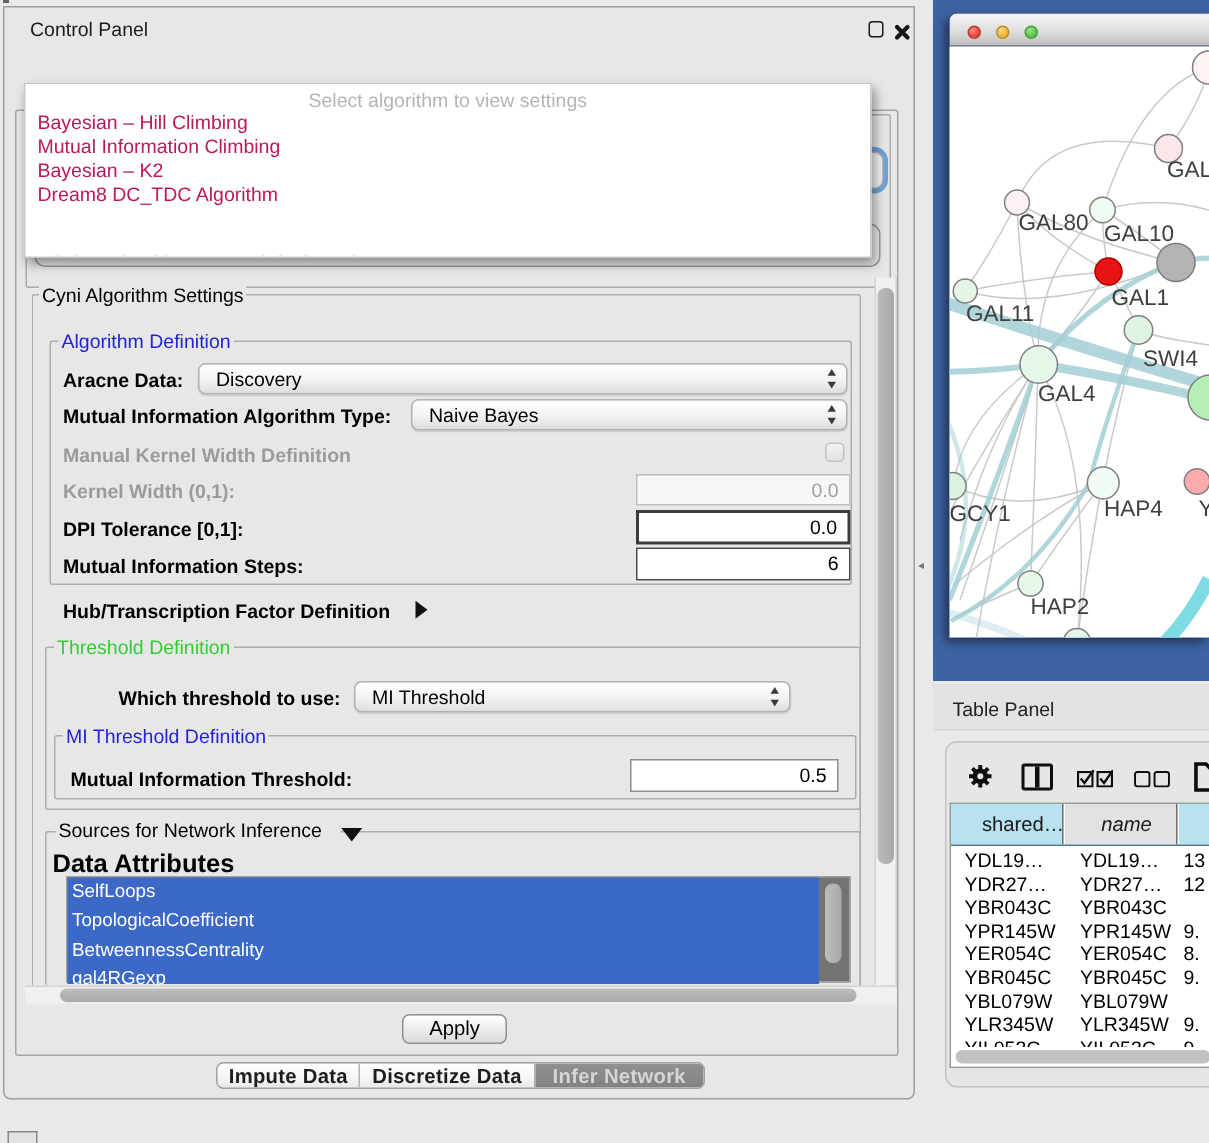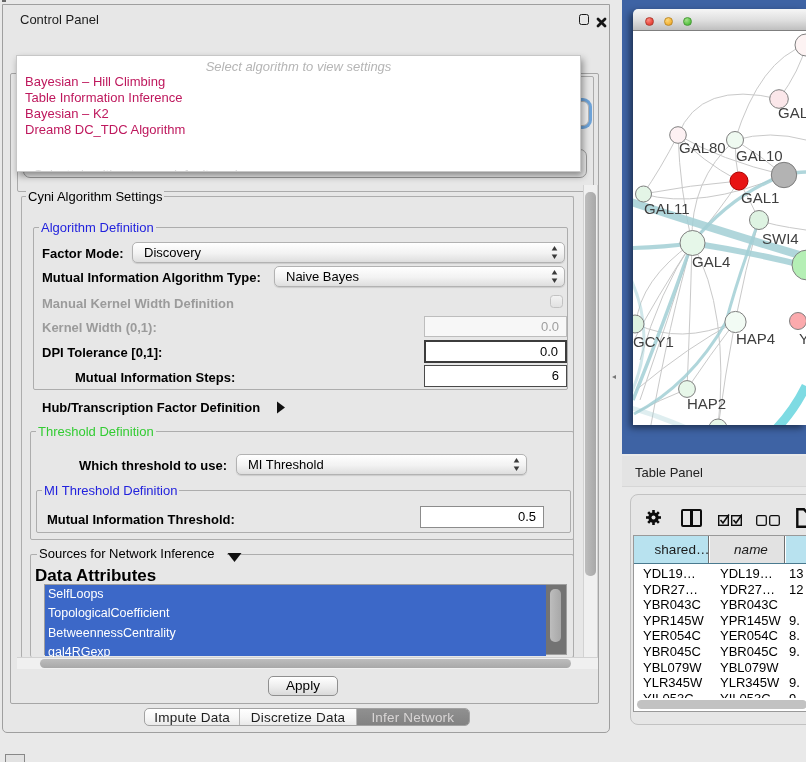--- a/index.html
+++ b/index.html
@@ -16,38 +16,38 @@
   #btnclose { left:596px; top:14px; }
 
   
   .seg { display:flex; height:21px; border:1px solid #a2a2a2; border-radius:5px;
     background:linear-gradient(#ffffff,#f6f6f6 55%,#e9e9e9); overflow:hidden; }
   .seg .s { display:flex; align-items:center; justify-content:center;
     font-size:13.5px; letter-spacing:0.4px; color:#1d1d1d; border-right:1px solid #b4b4b4; white-space:nowrap; }
   .seg .s:last-child { border-right:none; }
   .seg .sel { background:linear-gradient(#959595,#828282); color:#e7e5e5; }
   #bottabs .sel { background:linear-gradient(#909090,#828282); color:#d8d5d5; }
-  #bottabs .s { font-weight:normal; letter-spacing:0.2px; }
+  #bottabs .s { font-weight:bold; letter-spacing:0.2px; }
   #toptabs { left:90px; top:36px; width:430px; }
 
   
   #mainpanel { left:10px; top:73px; width:589px; height:631px; background:#e7e7e7;
     border:1px solid #a6a6a6; border-radius:2px; }
 
   
   #hidgroup { left:6px; top:2px; width:577px; height:116px; border:1px solid #ababab; border-radius:2px; }
   #hidcombo { left:30px; top:27px; width:548px; height:25px; border-radius:6px;
     background:#f2f2f2; border:1px solid #b5b5b5; box-shadow:0 0 0 3px #6ea3d8; }
   #hidarea { left:12px; top:75px; width:564px; height:29px; border-radius:7px;
     background:#e9e9e9; border:1px solid #9a9a9a; }
 
   
   #popup { left:16px; top:55px; width:565px; height:117px; background:#fff;
     border:1px solid #c7c7c7; box-shadow:2px 4px 7px rgba(0,0,0,0.4); overflow:hidden; }
-  #popup .ph { text-align:center; color:#b5b5b5; font-size:13px; margin-top:4px; line-height:14px;font-style:italic; }
+  #popup .ph { text-align:center; color:#b5b5b5; font-size:13px; margin-top:4px; line-height:14px; }
   #popup .it { font-size:13px; color:#be185d; padding-left:8px; height:15.9px; line-height:15.9px; }
 
   
   .grp { border:1px solid #adadad; border-radius:2px; }
   .grplabel { position:absolute; background:#e7e7e7; padding:0 2px; font-size:13px; }
   .bold { font-weight:bold; }
   .bluelab { color:#2222dd; }
   .greenlab { color:#33cc33; }
   .graylab { color:#9b9b9b; }
 
@@ -113,77 +113,77 @@
 
   <div id="mainpanel" class="abs">
     <div id="hidgroup" class="abs"></div>
     <div id="hidcombo" class="abs"></div>
     <div id="hidarea" class="abs"></div>
   </div>
 
   <div id="popup" class="abs">
     <div class="ph">Select algorithm to view settings</div>
     <div class="it">Bayesian – Hill Climbing</div>
-    <div class="it">Table Information Inference</div>
+    <div class="it">Mutual Information Climbing</div>
     <div class="it">Bayesian – K2</div>
     <div class="it">Dream8 DC_TDC Algorithm</div>
     <div style="position:absolute;left:17px;top:111px;font-size:13px;color:#dadada;">Select algorithm to see default mode</div>
   </div>
 
   <div id="settings">
 
     <div class="abs grp" style="left:21px;top:196px;width:553px;height:462px;border-bottom:none;"></div>
     <div class="grplabel" style="left:26px;top:189px;">Cyni Algorithm Settings</div>
 
     <div class="abs grp" style="left:33px;top:227px;width:535px;height:163px;"></div>
     <div class="grplabel bluelab" style="left:39px;top:220px;">Algorithm Definition</div>
 
-    <div class="abs bold" style="left:42px;top:246px;font-size:13px;">Factor Mode:</div>
+    <div class="abs bold" style="left:42px;top:246px;font-size:13px;">Aracne Data:</div>
     <div class="combo" style="left:132px;top:242px;width:433px;">Discovery<span class="arr"><svg width="7" height="15" viewBox="0 0 7 15">
             <path d="M3.5 1 L6.3 5.5 L0.7 5.5 Z" fill="#3a3a3a"></path>
             <path d="M3.5 14 L6.3 9.5 L0.7 9.5 Z" fill="#3a3a3a"></path>
           </svg></span></div>
 
     <div class="abs bold" style="left:42px;top:270px;font-size:13px;">Mutual Information Algorithm Type:</div>
     <div class="combo" style="left:274px;top:266px;width:291px;">Naive Bayes<span class="arr"><svg width="7" height="15" viewBox="0 0 7 15">
             <path d="M3.5 1 L6.3 5.5 L0.7 5.5 Z" fill="#3a3a3a"></path>
             <path d="M3.5 14 L6.3 9.5 L0.7 9.5 Z" fill="#3a3a3a"></path>
           </svg></span></div>
 
     <div class="abs bold graylab" style="left:42px;top:296px;font-size:13px;">Manual Kernel Width Definition</div>
     <div class="abs" style="left:550px;top:295px;width:13px;height:13px;border:1px solid #c2c2c2;border-radius:3.5px;background:linear-gradient(#f2f2f2,#e2e2e2);"></div>
 
     <div class="abs bold graylab" style="left:42px;top:320px;font-size:13px;">Kernel Width (0,1):</div>
     <div class="field" style="left:424px;top:316px;width:143px;height:21px;border:1px solid #bdbdbd;background:#fdfdfd;color:#9e9e9e;background:#f7f7f7;">0.0</div>
 
     <div class="abs bold" style="left:42px;top:345px;font-size:13px;">DPI Tolerance [0,1]:</div>
     <div class="field" style="left:424px;top:340px;width:143px;height:23px;border:2px solid #3c3c3c;background:#fff;color:#000;">0.0</div>
 
-    <div class="abs bold" style="left:42px;top:370px;font-size:13px;margin-left:33px;">Mutual Information Steps:</div>
+    <div class="abs bold" style="left:42px;top:370px;font-size:13px;">Mutual Information Steps:</div>
     <div class="field" style="left:424px;top:365px;width:143px;height:22px;border:1.5px solid #4a4a4a;background:#fff;color:#000;">6</div>
 
     <div class="abs bold" style="left:42px;top:400px;font-size:13px;">Hub/Transcription Factor Definition</div>
     <div class="abs" style="left:276px;top:400px;"><svg width="10" height="13" viewBox="0 0 10 13">
           <path d="M1 0.5 L9 6.5 L1 12.5 Z" fill="#111"></path>
         </svg></div>
 
     <div class="abs grp" style="left:30px;top:431px;width:544px;height:109px;"></div>
     <div class="grplabel greenlab" style="left:36px;top:424px;">Threshold Definition</div>
 
     <div class="abs bold" style="left:79px;top:458px;font-size:13px;">Which threshold to use:</div>
     <div class="combo" style="left:236px;top:454px;width:291px;">MI Threshold<span class="arr"><svg width="7" height="15" viewBox="0 0 7 15">
             <path d="M3.5 1 L6.3 5.5 L0.7 5.5 Z" fill="#3a3a3a"></path>
             <path d="M3.5 14 L6.3 9.5 L0.7 9.5 Z" fill="#3a3a3a"></path>
           </svg></span></div>
 
     <div class="abs grp" style="left:36px;top:490px;width:535px;height:43px;"></div>
     <div class="grplabel bluelab" style="left:42px;top:483px;">MI Threshold Definition</div>
 
     <div class="abs bold" style="left:47px;top:512px;font-size:13px;">Mutual Information Threshold:</div>
-    <div class="field" style="left:420px;top:506px;width:124px;height:22px;border:1px solid #8c8c8c;background:#fff;color:#000;">0.5</div>
+    <div class="field" style="left:420px;top:506px;width:139px;height:22px;border:1px solid #8c8c8c;background:#fff;color:#000;">0.5</div>
 
     <div class="abs grp" style="left:30px;top:554px;width:544px;height:103px;border-bottom:none;"></div>
     <div class="grplabel" style="left:37px;top:546px;">Sources for Network Inference&nbsp;&nbsp;&nbsp;</div>
     <div class="abs" style="left:227px;top:549px;"><svg width="15" height="11" viewBox="0 0 15 11">
           <path d="M0.5 1 L14.5 1 L7.5 10 Z" fill="#111"></path>
         </svg></div>
 
     <div class="abs bold" style="left:35px;top:566px;font-size:17px;">Data Attributes</div>
 
     <div id="srclist" class="abs">

